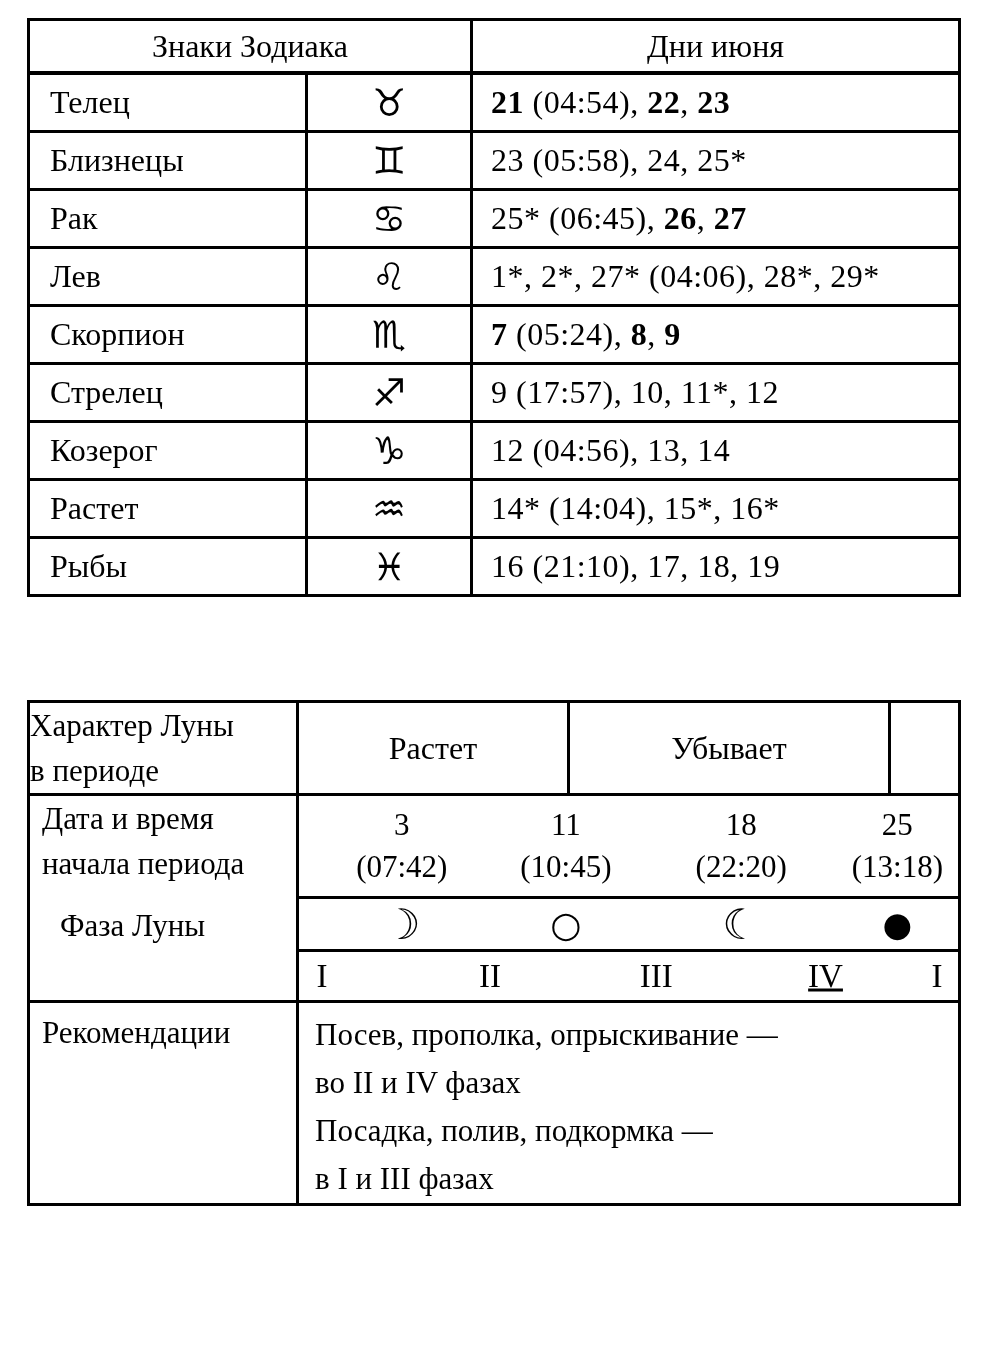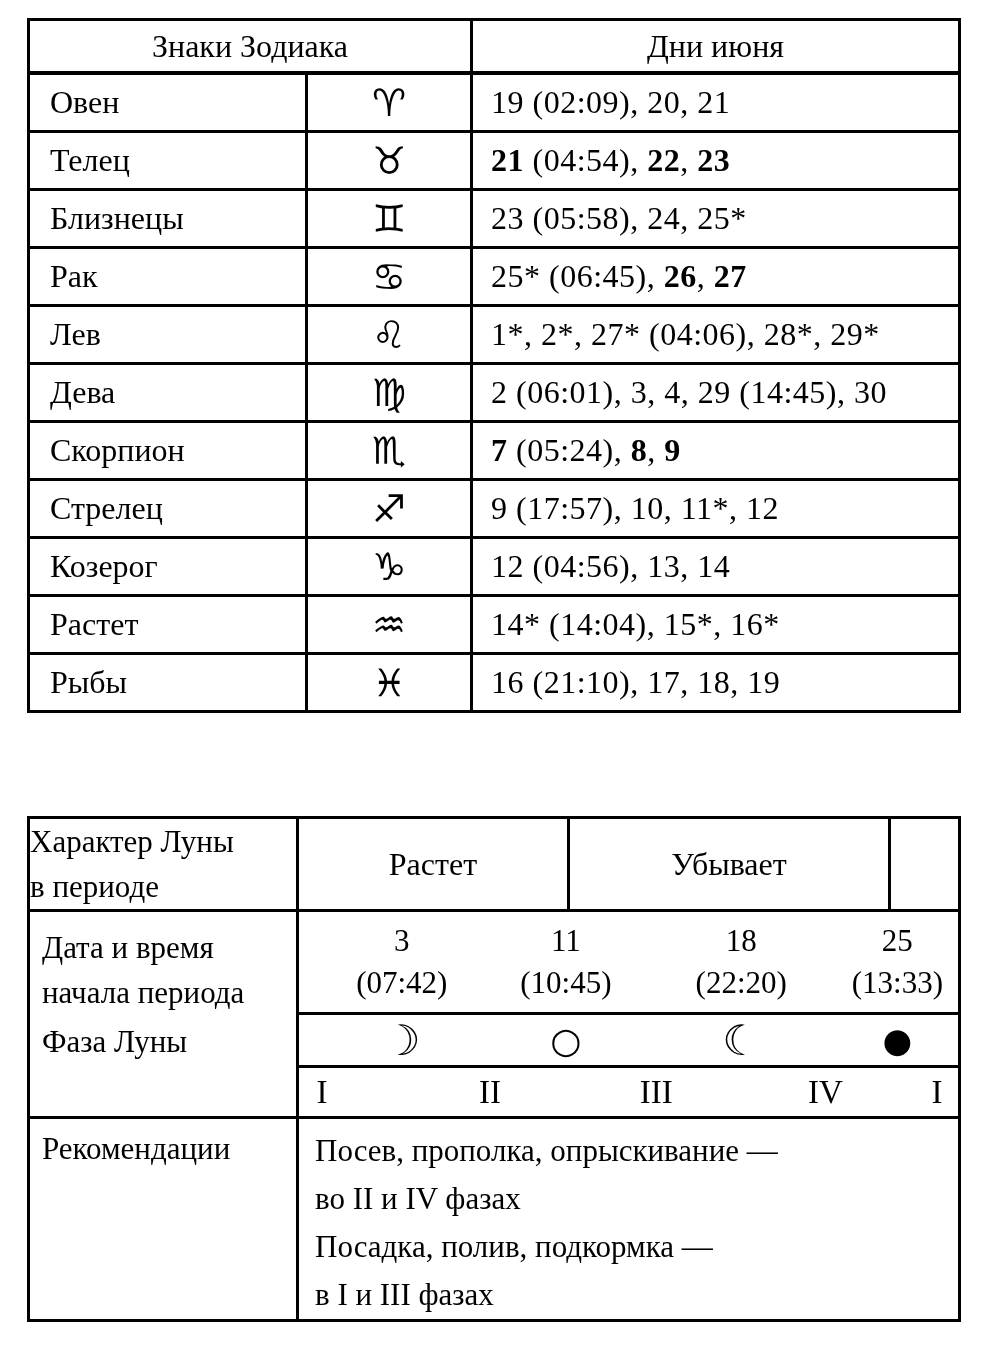--- a/index.html
+++ b/index.html
@@ -26,22 +26,22 @@
   .mtable { margin:103px 0 0 27px; width:931px; }
   .mtable td { border:3px solid #000; padding:0; overflow:visible; }
   .mlabel { font-size:31px; line-height:45px; padding-left:12px; vertical-align:middle; }
   .mhead  { height:82px; font-size:32px; text-align:center; vertical-align:middle; }
   .rowdates    { height:103px; }
   .rowphases   { height:53px; }
   .rownumerals { height:51px; }
   .rowrec      { height:187px; }
   td.labelspan { vertical-align:top; padding:0; }
   .labelspan-inner { display:flex; flex-direction:column; }
-  .lbl-datetime { height:103px; display:flex; align-items:flex-end; font-size:31px; line-height:45px; padding-left:12px; }
-  .lbl-phase    { height:53px; display:flex; align-items:center; font-size:31px; padding-left:12px; }
+  .lbl-datetime { height:103px; display:flex; align-items:flex-start; font-size:31px; line-height:45px; padding-left:12px; }
+  .lbl-phase    { height:53px; display:flex; align-items:center; font-size:31px; padding-left:30px; }
   td.strip { position:relative; }
   .posit {
     position:absolute; top:50%; transform:translate(-50%,-50%);
     text-align:center; white-space:nowrap;
   }
   .date-num, .date-time { font-size:31px; line-height:42px; }
   .phase-glyph { font-family:"DejaVu Sans", sans-serif; }
   .g-crescent { font-size:42px; }
   .g-full     { font-size:36px; }
   .g-new      { font-size:34px; }
@@ -60,48 +60,38 @@
       <col style="width:488px">
     </colgroup>
   <thead>
     <tr>
       <th colspan="2">Знаки Зодиака</th>
       <th>Дни июня</th>
     </tr>
   </thead>
   <tbody id="zodiac-body">
       <tr>
-        <td class="zname">Овен</td>
-        <td class="zsym">♈</td>
-        <td class="zdays"><span>19 (02:09), 20, 21</span></td>
-      </tr>
-      <tr>
         <td class="zname">Телец</td>
         <td class="zsym">♉</td>
         <td class="zdays"><span class="seg-b">21</span><span> (04:54), </span><span class="seg-b">22</span><span>, </span><span class="seg-b">23</span></td>
       </tr>
       <tr>
         <td class="zname">Близнецы</td>
         <td class="zsym">♊</td>
         <td class="zdays"><span>23 (05:58), 24, 25*</span></td>
       </tr>
       <tr>
         <td class="zname">Рак</td>
         <td class="zsym">♋</td>
         <td class="zdays"><span>25* (06:45), </span><span class="seg-b">26</span><span>, </span><span class="seg-b">27</span></td>
       </tr>
       <tr>
         <td class="zname">Лев</td>
         <td class="zsym">♌</td>
         <td class="zdays"><span>1*, 2*, 27* (04:06), 28*, 29*</span></td>
-      </tr>
-      <tr>
-        <td class="zname">Дева</td>
-        <td class="zsym">♍</td>
-        <td class="zdays"><span>2 (06:01), 3, 4, 29 (14:45), 30</span></td>
       </tr>
       <tr>
         <td class="zname">Скорпион</td>
         <td class="zsym">♏</td>
         <td class="zdays"><span class="seg-b">7</span><span> (05:24), </span><span class="seg-b">8</span><span>, </span><span class="seg-b">9</span></td>
       </tr>
       <tr>
         <td class="zname">Стрелец</td>
         <td class="zsym">♐</td>
         <td class="zdays"><span>9 (17:57), 10, 11*, 12</span></td>
@@ -161,38 +151,38 @@
           <div class="posit" style="left: 40.5%;">
             <div class="date-num">11</div>
             <div class="date-time">(10:45)</div>
           </div>
           <div class="posit" style="left: 67.1%;">
             <div class="date-num">18</div>
             <div class="date-time">(22:20)</div>
           </div>
           <div class="posit" style="left: 90.8%;">
             <div class="date-num">25</div>
-            <div class="date-time">(13:33)</div>
+            <div class="date-time">(13:18)</div>
           </div>
         </td>
     </tr>
     <tr class="rowphases">
       <td class="strip" colspan="3" id="phases-strip">
           <div class="posit phase-glyph g-crescent" style="left: 15.6%;">☽</div>
           <div class="posit phase-glyph g-full" style="left: 40.5%;">○</div>
           <div class="posit phase-glyph g-crescent" style="left: 67.1%;">☾</div>
           <div class="posit phase-glyph g-new" style="left: 90.8%;">●</div>
         </td>
     </tr>
     <tr class="rownumerals">
       <td class="strip" colspan="3" id="numerals-strip">
           <div class="posit numeral" style="left: 3.5%;">I</div>
           <div class="posit numeral" style="left: 29%;">II</div>
           <div class="posit numeral" style="left: 54.2%;">III</div>
-          <div class="posit numeral" style="left: 79.9%;">IV</div>
+          <div class="posit numeral" style="left: 79.9%; text-decoration: underline;">IV</div>
           <div class="posit numeral" style="left: 96.8%;">I</div>
         </td>
     </tr>
     <tr class="rowrec">
       <td class="reclabel">Рекомендации</td>
       <td class="reccell" colspan="3">
         <div class="recline">Посев, прополка, опрыскивание —</div>
         <div class="recline">во II и IV фазах</div>
         <div class="recline">Посадка, полив, подкормка —</div>
         <div class="recline">в I и III фазах</div>

